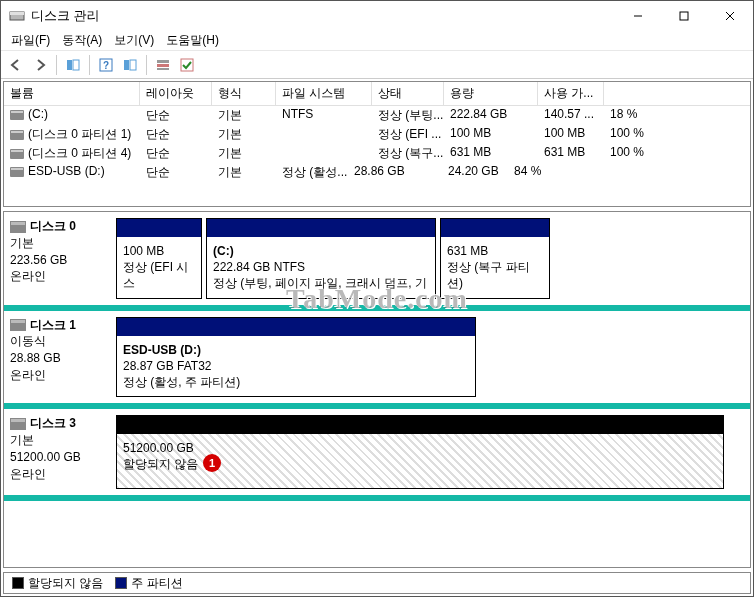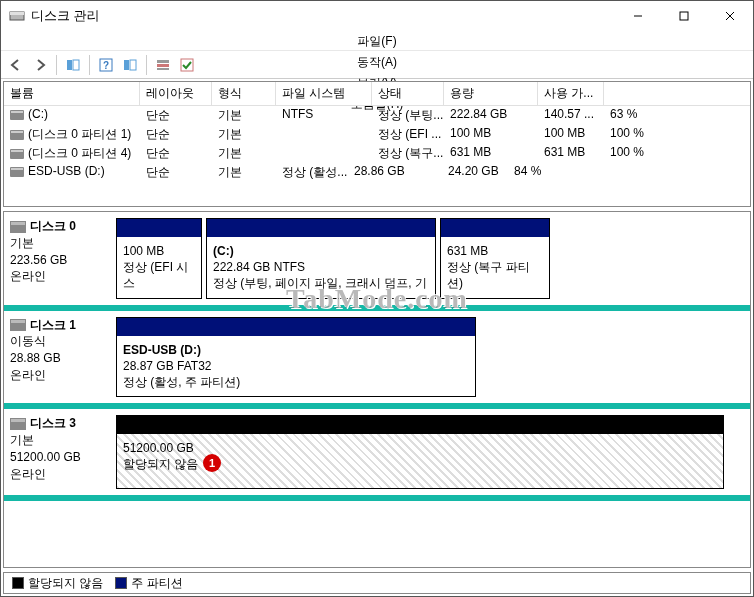--- a/index.html
+++ b/index.html
@@ -2,21 +2,21 @@
 <html><head>
 <meta charset="utf-8">
 <style>
 * { box-sizing: border-box; margin: 0; padding: 0; }
 body { font-family: "Malgun Gothic", "Segoe UI", sans-serif; font-size: 12px; background: #fff; width: 754px; height: 597px; overflow: hidden; border: 1px solid #555; }
 .titlebar { height: 30px; display: flex; align-items: center; padding: 0 0 0 8px; background: #fff; }
 .titlebar-icon { width: 16px; height: 16px; margin-right: 6px; display: flex; align-items: center; justify-content: center; }
 .titlebar-title { flex: 1; font-size: 13px; }
 .win-controls { display: flex; }
 .win-btn { width: 46px; height: 30px; display: flex; align-items: center; justify-content: center; font-size: 10px; }
-.menubar { height: 20px; display: flex; align-items: center; padding: 0 4px; background: #fff; border-bottom:1px solid #e8e8e8;flex-direction:column;}
+.menubar { height: 20px; display: flex; align-items: center; padding: 0 4px; background: #fff; border-bottom:1px solid #e8e8e8;}
 .menu-item { padding: 2px 6px; font-size: 12px; }
 .toolbar { height: 28px; display: flex; align-items: center; padding: 0 4px; gap: 2px; border-bottom: 1px solid #ccc; }
 .tool-sep { width: 1px; height: 20px; background: #ccc; margin: 0 3px; }
 .tool-btn { width: 22px; height: 22px; display: flex; align-items: center; justify-content: center; border: 1px solid transparent; }
 .content { display: flex; flex-direction: column; height: calc(597px - 30px - 20px - 28px - 2px); }
 .top-grid { border: 1px solid #888; margin: 2px; height: 126px; overflow: hidden; }
 .grid-header { display: flex; background: #fff; border-bottom: 1px solid #e0e0e0; }
 .grid-header > div { padding: 3px 6px; border-right: 1px solid #e0e0e0; font-size: 12px; white-space: nowrap; overflow: hidden; }
 .grid-body { }
 .grid-row { display: flex; }
@@ -149,21 +149,21 @@
   </div>
   <div class="grid-body" id="grid-body">
         <div class="grid-row">
           <div class="col-vol"><span class="vol-icon"></span>(C:)</div>
           <div class="col-lay">단순</div>
           <div class="col-type">기본</div>
           <div class="col-fs">NTFS</div>
           <div class="col-st">정상 (부팅...</div>
           <div class="col-cap">222.84 GB</div>
           <div class="col-free">140.57 ...</div>
-          <div class="col-pct">63 %</div>
+          <div class="col-pct">18 %</div>
         </div>
         <div class="grid-row">
           <div class="col-vol"><span class="vol-icon"></span>(디스크 0 파티션 1)</div>
           <div class="col-lay">단순</div>
           <div class="col-type">기본</div>
           <div class="col-fs"></div>
           <div class="col-st">정상 (EFI ...</div>
           <div class="col-cap">100 MB</div>
           <div class="col-free">100 MB</div>
           <div class="col-pct">100 %</div>

